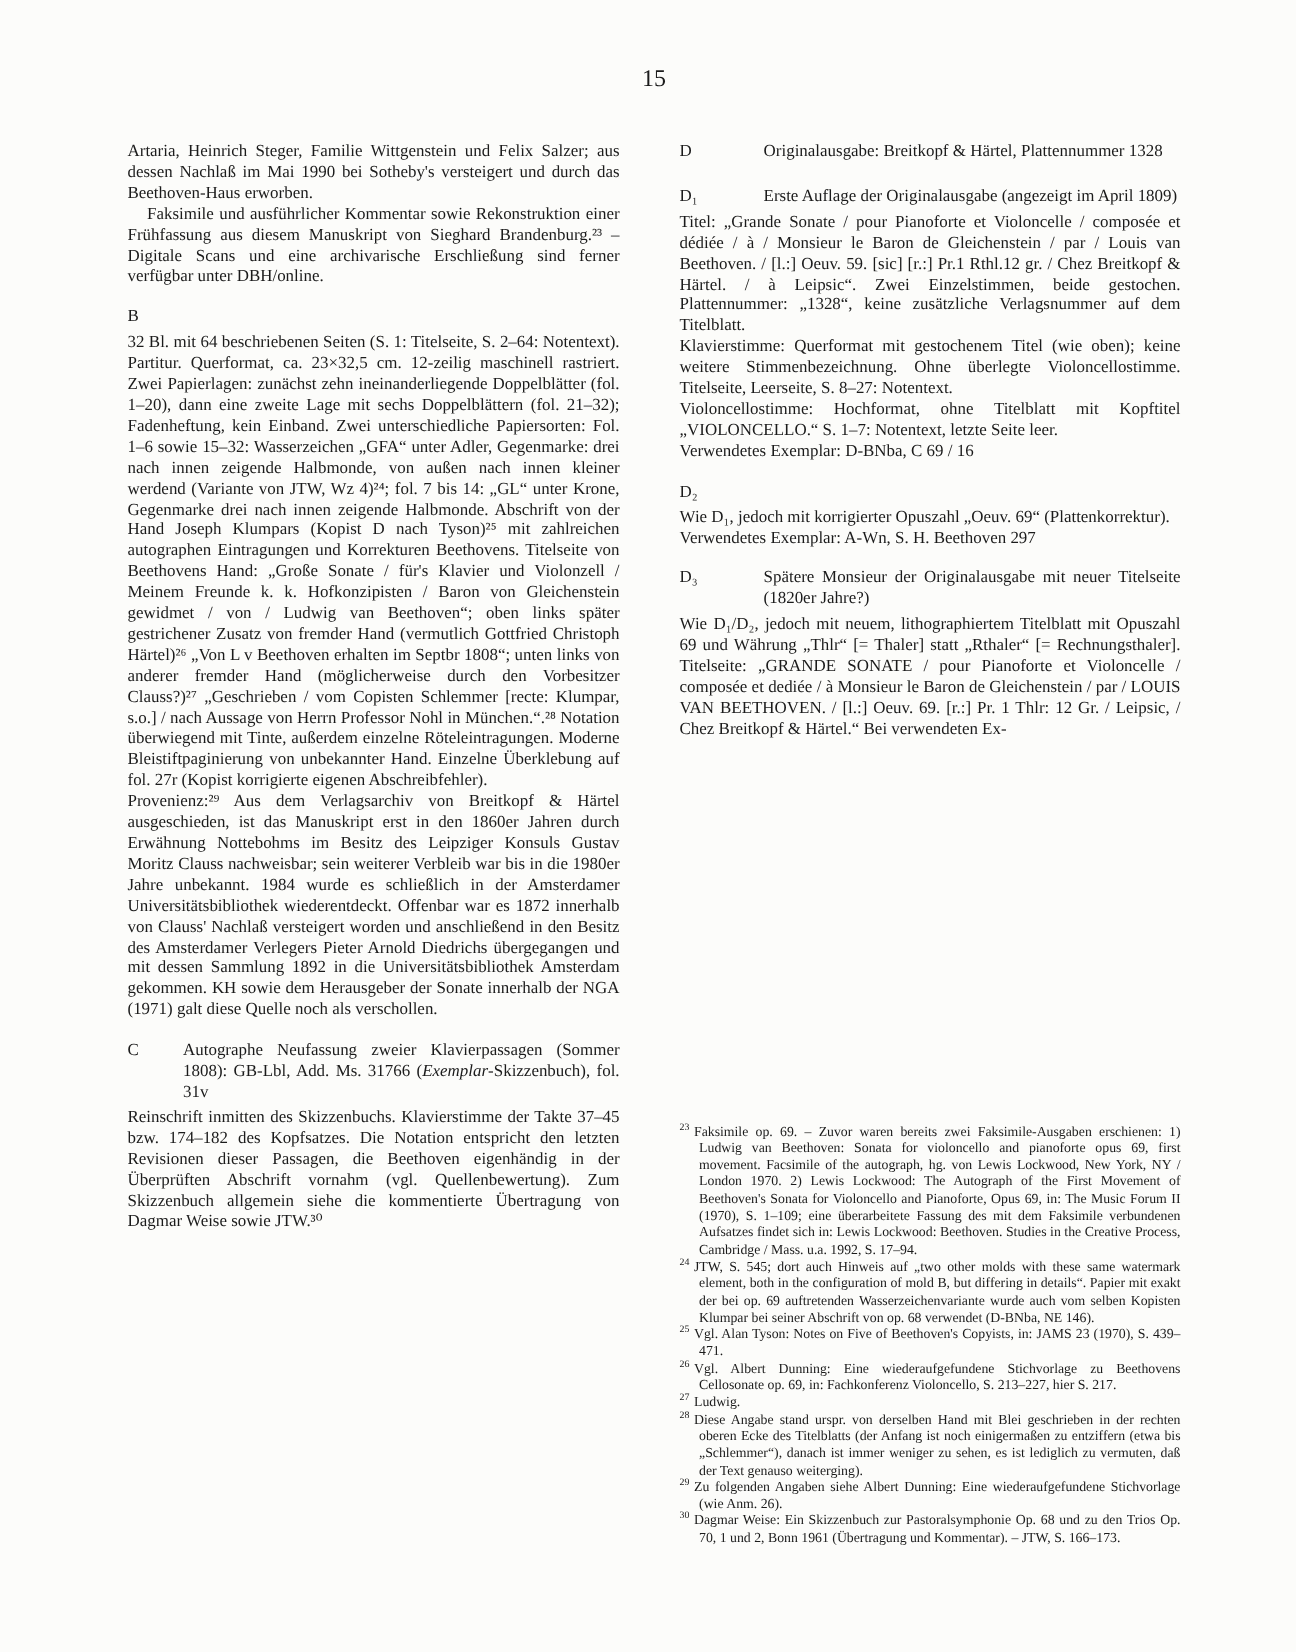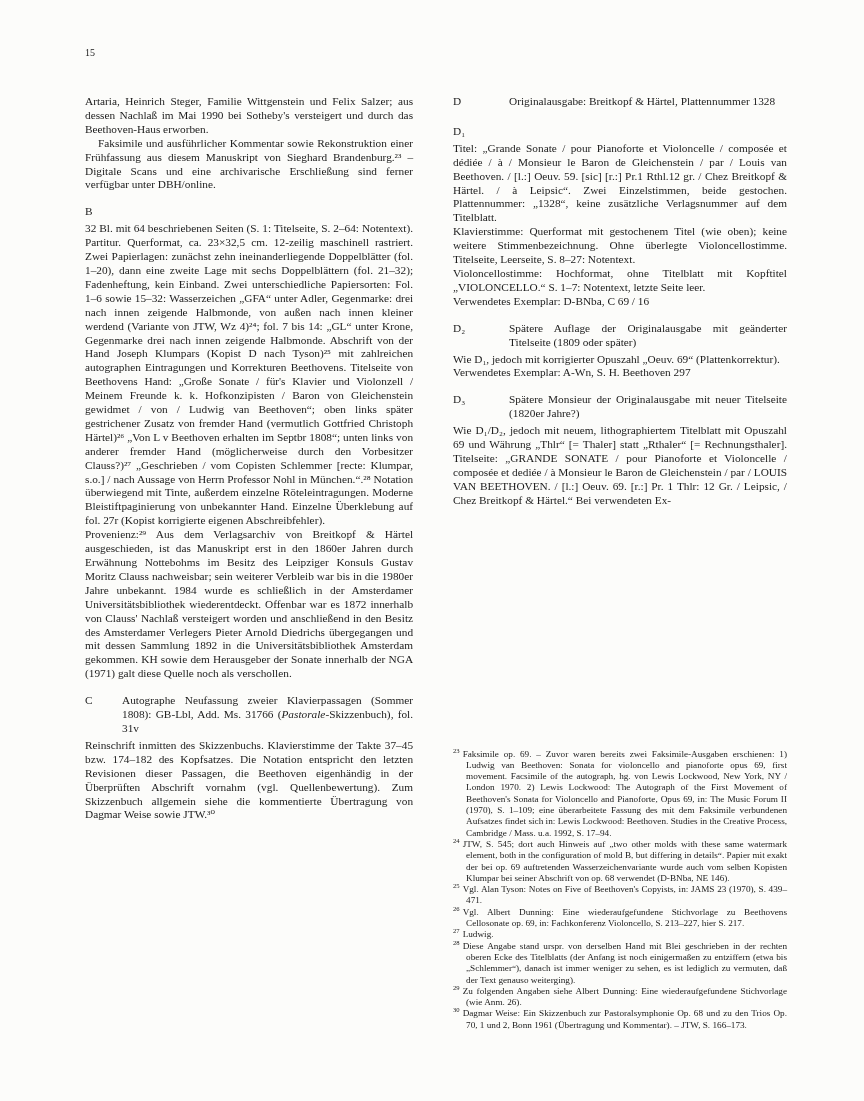--- a/index.html
+++ b/index.html
@@ -5,22 +5,22 @@
   html, body { margin: 0; padding: 0; }
   body {
     width: 864px; height: 1101px;
     background: #fcfcfa;
     color: #1b1b1b;
     font-family: "Liberation Serif", "DejaVu Serif", serif;
     overflow: hidden;
   }
   .page { padding: 46px 77px 0 85px; }
   .page-number {
-    text-align: left;
-    font-size: 10px;
+    text-align: center;
+    font-size: 16px;
     line-height: 13px;
     margin-bottom: 15px;
   }
   .columns {
     display: flex;
     gap: 40px;
     height: 940px;
     margin-top: 36px;
   }
   .col { font-size: 11.3px; line-height: 13.9px; }
@@ -75,42 +75,42 @@
       <p class="para indent">Faksimile und ausführlicher Kommentar sowie Rekonstruktion einer Frühfassung aus diesem Manuskript von Sieghard Brandenburg.²³ – Digitale Scans und eine archivarische Erschließung sind ferner verfügbar unter DBH/online.</p>
 
       <div class="section-header">
         <span class="letter">B</span>
       </div>
       <p class="para">32 Bl. mit 64 beschriebenen Seiten (S. 1: Titelseite, S. 2–64: Notentext). Partitur. Querformat, ca. 23×32,5 cm. 12-zeilig maschinell rastriert. Zwei Papierlagen: zunächst zehn ineinanderliegende Doppelblätter (fol. 1–20), dann eine zweite Lage mit sechs Doppelblättern (fol. 21–32); Fadenheftung, kein Einband. Zwei unterschiedliche Papiersorten: Fol. 1–6 sowie 15–32: Wasserzeichen „GFA“ unter Adler, Gegenmarke: drei nach innen zeigende Halbmonde, von außen nach innen kleiner werdend (Variante von JTW, Wz 4)²⁴; fol. 7 bis 14: „GL“ unter Krone, Gegenmarke drei nach innen zeigende Halbmonde. Abschrift von der Hand Joseph Klumpars (Kopist D nach Tyson)²⁵ mit zahlreichen autographen Eintragungen und Korrekturen Beethovens. Titelseite von Beethovens Hand: „Große Sonate / für's Klavier und Violonzell / Meinem Freunde k. k. Hofkonzipisten / Baron von Gleichenstein gewidmet / von / Ludwig van Beethoven“; oben links später gestrichener Zusatz von fremder Hand (vermutlich Gottfried Christoph Härtel)²⁶ „Von L v Beethoven erhalten im Septbr 1808“; unten links von anderer fremder Hand (möglicherweise durch den Vorbesitzer Clauss?)²⁷ „Geschrieben / vom Copisten Schlemmer [recte: Klumpar, s.o.] / nach Aussage von Herrn Professor Nohl in München.“.²⁸ Notation überwiegend mit Tinte, außerdem einzelne Röteleintragungen. Moderne Bleistiftpaginierung von unbekannter Hand. Einzelne Überklebung auf fol. 27r (Kopist korrigierte eigenen Abschreibfehler).</p>
       <p class="para">Provenienz:²⁹ Aus dem Verlagsarchiv von Breitkopf &amp; Härtel ausgeschieden, ist das Manuskript erst in den 1860er Jahren durch Erwähnung Nottebohms im Besitz des Leipziger Konsuls Gustav Moritz Clauss nachweisbar; sein weiterer Verbleib war bis in die 1980er Jahre unbekannt. 1984 wurde es schließlich in der Amsterdamer Universitätsbibliothek wiederentdeckt. Offenbar war es 1872 innerhalb von Clauss' Nachlaß versteigert worden und anschließend in den Besitz des Amsterdamer Verlegers Pieter Arnold Diedrichs übergegangen und mit dessen Sammlung 1892 in die Universitätsbibliothek Amsterdam gekommen. KH sowie dem Herausgeber der Sonate innerhalb der NGA (1971) galt diese Quelle noch als verschollen.</p>
 
       <div class="section-header">
         <span class="letter">C</span>
-        <span class="title"><span>Autographe Neufassung zweier Klavierpassagen (Sommer 1808): GB-Lbl, Add. Ms. 31766 (</span><i>Pastorale</i><span>-Skizzenbuch), fol. 31v</span></span>
+        <span class="title"><span>Autographe Neufassung zweier Klavierpassagen (Sommer 1808): GB-Lbl, Add. Ms. 31766 (</span><i>Exemplar</i><span>-Skizzenbuch), fol. 31v</span></span>
       </div>
       <p class="para">Reinschrift inmitten des Skizzenbuchs. Klavierstimme der Takte 37–45 bzw. 174–182 des Kopfsatzes. Die Notation entspricht den letzten Revisionen dieser Passagen, die Beethoven eigenhändig in der Überprüften Abschrift vornahm (vgl. Quellenbewertung). Zum Skizzenbuch allgemein siehe die kommentierte Übertragung von Dagmar Weise sowie JTW.³⁰</p>
     </div>
 
     <div class="col col-right">
       <div class="section-header" style="margin-top:0;">
         <span class="letter">D</span>
         <span class="title">Originalausgabe: Breitkopf &amp; Härtel, Plattennummer 1328</span>
       </div>
 
       <div class="section-header">
         <span class="letter">D₁</span>
+        <span class="title">Erste Auflage der Originalausgabe (angezeigt im April 1809)</span>
       </div>
       <p class="para">Titel: „Grande Sonate / pour Pianoforte et Violoncelle / composée et dédiée / à / Monsieur le Baron de Gleichenstein / par / Louis van Beethoven. / [l.:] Oeuv. 59. [sic] [r.:] Pr.1 Rthl.12 gr. / Chez Breitkopf &amp; Härtel. / à Leipsic“. Zwei Einzelstimmen, beide gestochen. Plattennummer: „1328“, keine zusätzliche Verlagsnummer auf dem Titelblatt.</p>
       <p class="para">Klavierstimme: Querformat mit gestochenem Titel (wie oben); keine weitere Stimmenbezeichnung. Ohne überlegte Violoncellostimme. Titelseite, Leerseite, S. 8–27: Notentext.</p>
       <p class="para">Violoncellostimme: Hochformat, ohne Titelblatt mit Kopftitel „VIOLONCELLO.“ S. 1–7: Notentext, letzte Seite leer.</p>
       <p class="para">Verwendetes Exemplar: D-BNba, C 69 / 16</p>
 
       <div class="section-header">
         <span class="letter">D₂</span>
-        <span class="title">Spätere Auflage der Originalausgabe mit geänderter Titelseite (1809 oder später)</span>
       </div>
       <p class="para">Wie D₁, jedoch mit korrigierter Opuszahl „Oeuv. 69“ (Plattenkorrektur).</p>
       <p class="para">Verwendetes Exemplar: A-Wn, S. H. Beethoven 297</p>
 
       <div class="section-header">
         <span class="letter">D₃</span>
         <span class="title">Spätere Monsieur der Originalausgabe mit neuer Titelseite (1820er Jahre?)</span>
       </div>
       <p class="para">Wie D₁/D₂, jedoch mit neuem, lithographiertem Titelblatt mit Opuszahl 69 und Währung „Thlr“ [= Thaler] statt „Rthaler“ [= Rechnungsthaler]. Titelseite: „GRANDE SONATE / pour Pianoforte et Violoncelle / composée et dediée / à Monsieur le Baron de Gleichenstein / par / LOUIS VAN BEETHOVEN. / [l.:] Oeuv. 69. [r.:] Pr. 1 Thlr: 12 Gr. / Leipsic, / Chez Breitkopf &amp; Härtel.“ Bei verwendeten Ex-</p>
 

